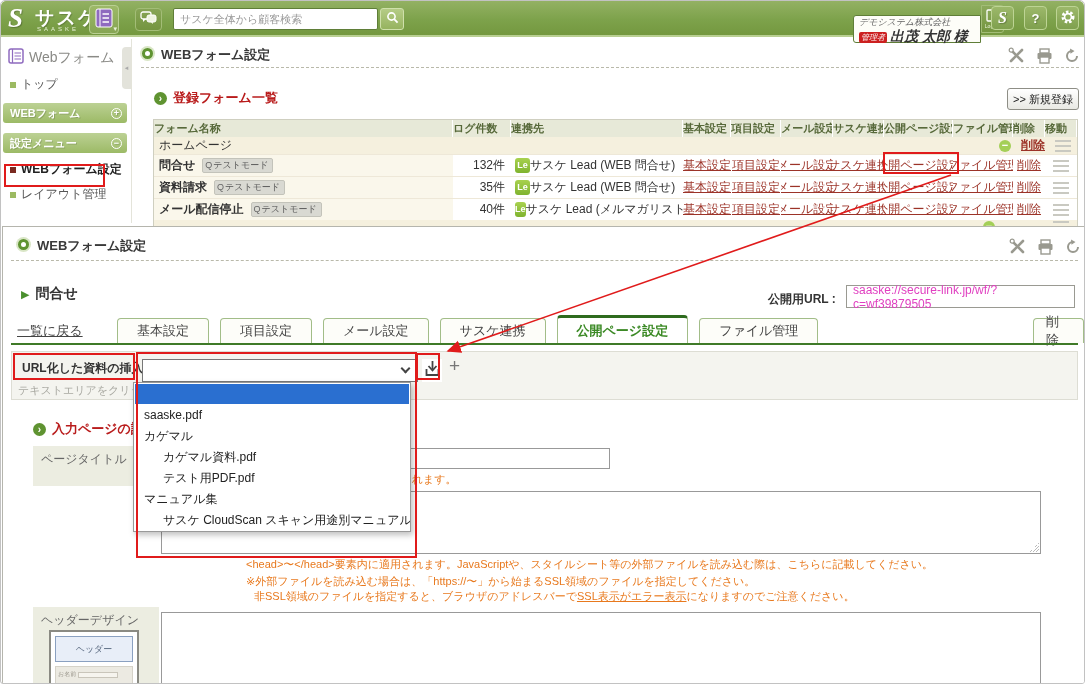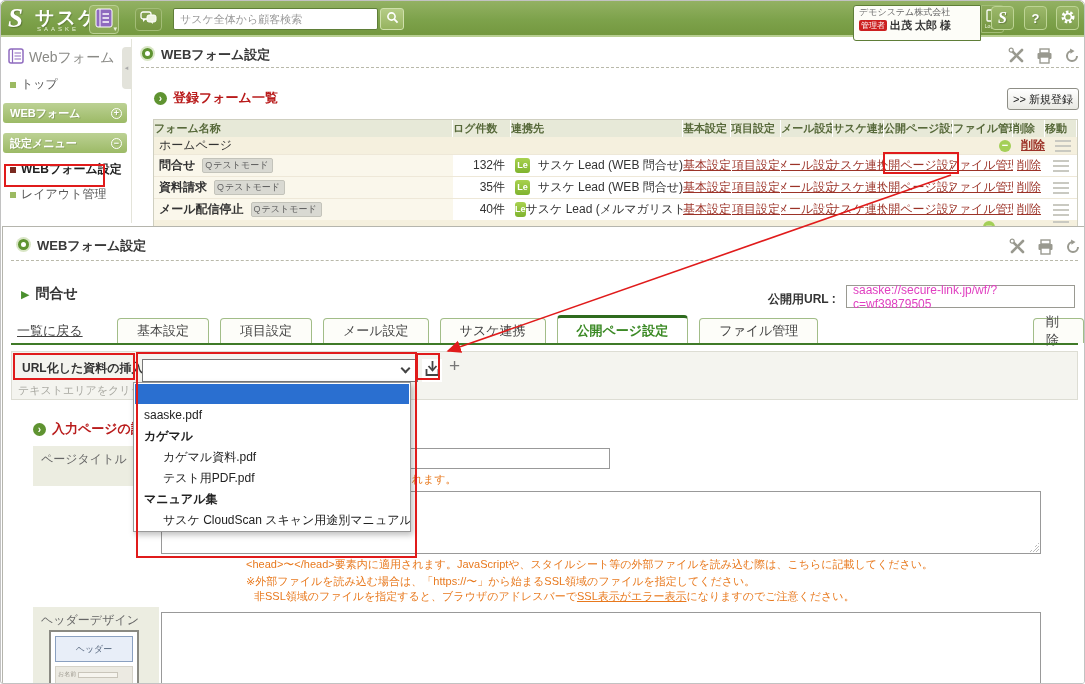--- a/index.html
+++ b/index.html
@@ -11,25 +11,25 @@
   #topbar { left:0; top:0; width:1083px; height:36px;
     background:linear-gradient(#93b163,#7da24b 55%,#74983f); border-radius:5px 5px 0 0; border-bottom:2px solid #b9cf92; }
   .logo-s { left:7px; top:2px; font-size:27px; font-weight:bold; font-style:italic; color:#fff; font-family:"Liberation Serif",serif; text-shadow:1px 1px 1px rgba(0,0,0,.25); }
   .logo-txt { left:34px; top:4px; font-size:19px; font-weight:bold; color:#fff; letter-spacing:2px; text-shadow:1px 1px 1px rgba(0,0,0,.2); }
   .logo-sub { left:36px; top:25px; font-size:6px; color:#e7f0d5; letter-spacing:3px; }
   .bar-btn { border-radius:4px; display:flex; align-items:center; justify-content:center; }
   #notebook-btn { left:88px; top:4px; width:30px; height:29px; background:linear-gradient(#9db968,#86a553); border:1px solid #b9cf92; }
   #chat-btn { left:134px; top:7px; width:27px; height:23px; background:linear-gradient(#87a556,#74953f); border:1px solid #a3bd77; }
   #search-box { left:172px; top:7px; width:205px; height:22px; background:#fff; border:1px solid #5f7e38; border-radius:2px; padding:0 6px; font-size:11px; color:#999; display:flex; align-items:center; }
   #search-btn { left:379px; top:7px; width:24px; height:22px; background:linear-gradient(#b5cc86,#96b35f); border:1px solid #cfe0ab; border-radius:3px; }
-  #userbox { left:852px; top:4px; width:128px; height:36px; background:#fdfdf8; border:1px solid #5f7e38; border-radius:3px 0 0 3px; padding:1px 5px; }
+  #userbox { left:852px; top:14px; width:128px; height:28px; background:#fdfdf8; border:1px solid #5f7e38; border-radius:3px 0 0 3px; padding:1px 5px;font-style:italic; }
   .userbox-company { font-size:9px; color:#666; line-height:10px; white-space:nowrap; }
   .userbox-line2 { display:flex; align-items:center; gap:3px; margin-top:1px; }
   .role-badge { background:#cc2020; color:#fff; font-size:8px; padding:0 2px; border-radius:2px; line-height:11px; }
-  .user-name { font-size:11px; font-weight:bold; color:#333; white-space:nowrap; }
+  .user-name { font-size:14px; font-weight:bold; color:#333; white-space:nowrap; }
   #logout-btn { left:980px; top:4px; width:23px; height:28px; background:linear-gradient(#8caa5c,#74953f); border:1px solid #a3bd77; border-radius:0 3px 3px 0; flex-direction:column; }
   #logout-btn span { font-size:5px; color:#e9f2d8; }
   .sq-btn { top:5px; width:23px; height:24px; background:linear-gradient(#9cb86a,#7fa04e); border:1px solid #bdd494; border-radius:4px; color:#fff; font-weight:bold; font-size:13px; text-shadow:1px 1px 1px rgba(0,0,0,.25); }
   #brand-btn { left:990px; font-family:"Liberation Serif",serif; font-style:italic; font-size:16px; }
   #help-btn { left:1023px; }
   #gear-btn { left:1055px; }
 
   
   #sidebar { left:0; top:38px; width:131px; height:184px; background:#fff; border-right:1px solid #e4e4da; }
   .sb-head { display:flex; align-items:center; gap:5px; padding:9px 0 0 7px; }
@@ -54,21 +54,21 @@
   
   #formtable { left:152px; top:118px; width:925px; border:1px solid #cfcfc0; }
   .trow { display:grid; grid-template-columns:299px 58px 172px 48px 50px 52px 51px 69px 60px 32px 32px; }
   .th { background:#e7e9d8; color:#57693a; font-size:11px; font-weight:bold; text-align:left; line-height:17px; height:17px; border-right:1px solid #fff; overflow:hidden; white-space:nowrap; }
   .grow { background:#f5f0de; height:17px; }
   .drow { height:22px; border-top:1px solid #eee8d8; }
   .cell { display:flex; align-items:center; font-size:12px; color:#333; overflow:hidden; white-space:nowrap; }
   .name-cell { padding-left:5px; background:#faf7eb; gap:7px; }
   .grow .name-cell-g { padding-left:5px; font-size:12px; color:#333; display:flex; align-items:center; }
   .cnt-cell { justify-content:flex-end; padding-right:6px; background:#fff; }
-  .tgt-cell { padding-left:4px; gap:0; background:#fff;justify-content:space-between; }
+  .tgt-cell { padding-left:4px; gap:0; background:#fff; }
   .lnk-cell { justify-content:center; background:#fff; }
   .tbl-link { color:#9c3328; text-decoration:underline; font-size:12px; cursor:pointer; }
   .test-badge { background:#d9d9d2; border:1px solid #c3c3ba; color:#555; font-size:9px; border-radius:2px; padding:0 4px 0 2px; line-height:13px; display:inline-flex; align-items:center; gap:1px; }
   .mini-q { font-size:9px; color:#666; }
   .le-badge { width:15px; height:15px; background:linear-gradient(#a8d14f,#7fb32e); border-radius:3px; color:#fff; font-size:9px; font-weight:bold; text-align:center; line-height:15px; }
   .minus-circ { width:12px; height:12px; background:#a4cf57; border-radius:50%; color:#fff; font-size:11px; font-weight:bold; line-height:10px; text-align:center; }
   .hamburger { width:16px; height:12px; background:repeating-linear-gradient(#c9c9c1 0 2px,transparent 2px 5px); }
   .gdel { font-weight:bold; }
   #new-btn { left:1006px; top:87px; width:72px; height:22px; background:linear-gradient(#fff,#e9e9e4); border:1px solid #8e8e86; border-radius:3px; font-size:11px; color:#222; display:flex; align-items:center; justify-content:center; }
 
@@ -87,21 +87,21 @@
   #insert-band { background:#f4f4ef; border:1px solid #ddddd4; }
   #insert-label { font-size:12px; font-weight:bold; color:#333; white-space:nowrap; }
   #insert-hint { font-size:11px; color:#a9a9a2; white-space:nowrap; }
   #insert-select { width:276px; height:23px; background:#fff; border:1px solid #777; display:flex; align-items:center; justify-content:flex-end; padding-right:8px; }
   .chev { width:7px; height:7px; border-right:2px solid #444; border-bottom:2px solid #444; transform:rotate(45deg); margin-top:-4px; }
   #plus-icon { font-size:19px; color:#777; line-height:18px; }
   #dl-btn { width:20px; height:23px; display:flex; align-items:center; justify-content:center; background:#fff; }
   #dropdown { width:278px; background:#fff; border:1px solid #999; box-shadow:2px 3px 6px rgba(0,0,0,.25); z-index:40; }
   .dd-sel { height:20px; background:#2a6fd0; margin:1px; }
   .dd-it { font-size:12px; color:#222; height:21px; line-height:21px; padding-left:10px; white-space:nowrap; overflow:hidden; }
-  .dd-it.grp { font-weight:bold; }
+  .dd-it.grp { font-weight:normal; }
   .dd-it.child { padding-left:29px; }
   .flabel { background:#ecede1; color:#666; font-size:12px; padding:5px 0 0 8px; }
   .finput { background:#fff; border:1px solid #999; }
   .hint { font-size:11px; color:#e8791e; white-space:nowrap; }
   .hint u { text-decoration:underline; }
   .resize-corner { position:absolute; right:1px; bottom:1px; width:9px; height:9px; background:linear-gradient(135deg,transparent 50%,#bbb 50%,#bbb 55%,transparent 55%,transparent 65%,#bbb 65%,#bbb 70%,transparent 70%,transparent 80%,#bbb 80%,#bbb 85%,transparent 85%); }
   
   #hd-preview { width:90px; height:70px; background:#fff; border:2px solid #8a8a82; padding:4px; }
   #hd-preview-header { height:26px; border:1px solid #8aa0c0; background:#e8eef8; color:#5a6a80; font-size:9px; display:flex; align-items:center; justify-content:center; }
   #hd-preview-body { margin-top:4px; background:#eceae2; border:1px solid #d5d2c8; padding:3px 2px; }

